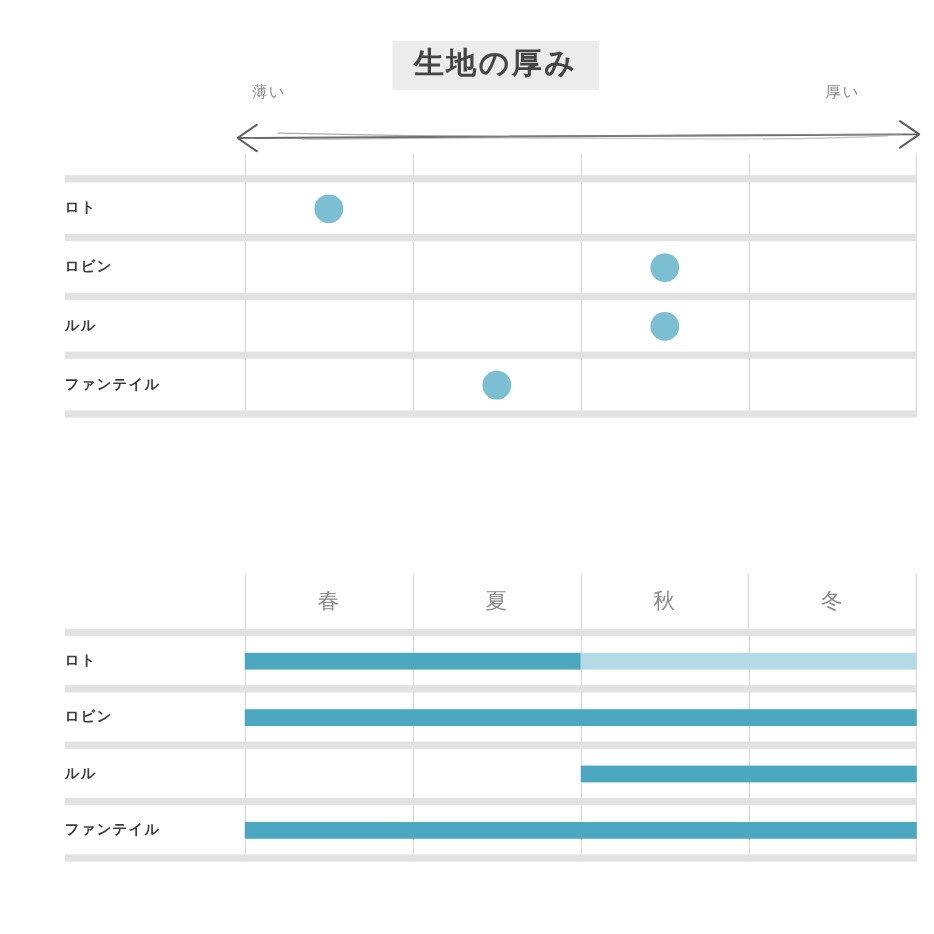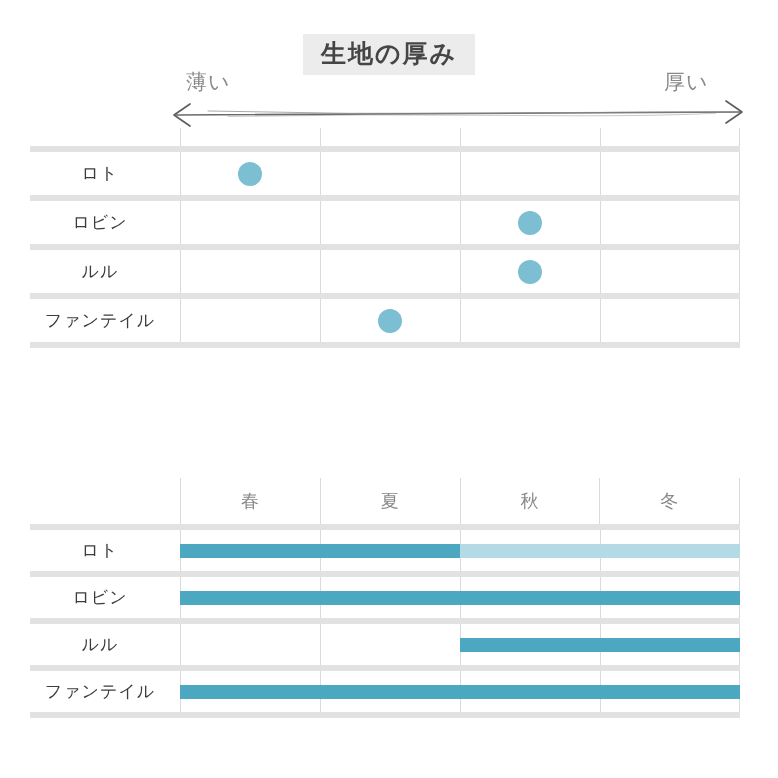--- a/index.html
+++ b/index.html
@@ -12,20 +12,21 @@
     background: #ffffff;
     font-family: "Liberation Sans", "DejaVu Sans", sans-serif;
     color: #4a4a4a;
     overflow: hidden;
   }
 
   .page {
     position: relative;
     width: 718px;
     height: 778px;
+    margin-left: 24px;
   }
 
   
   .section-title-wrap {
     position: absolute;
     left: 0;
     width: 778px;
     text-align: center;
   }
   .section-title {
@@ -42,21 +43,21 @@
   
   #chart-thickness {
     position: absolute;
     left: 0;
     top: 0;
     width: 778px;
     height: 360px;
   }
   .scale-label {
     position: absolute;
-    font-size: 21px;
+    font-size: 13px;
     color: #8a8a8a;
     top: 68px;
     letter-spacing: 1px;
   }
   .scale-label.left  { left: 186px; }
   .scale-label.right { left: 664px; }
 
   .arrow-wrap {
     position: absolute;
     left: 168px;
@@ -93,23 +94,23 @@
   .row {
     position: relative;
     height: 43px;
     display: flex;
     align-items: center;
   }
   .row-label {
     width: 150px;
     box-sizing: border-box;
     padding-right: 10px;
-    text-align: center;
-    font-size: 17px;
-    font-weight: normal;
+    text-align: left;
+    font-size: 12px;
+    font-weight: bold;
     color: #3c3c3c;
     letter-spacing: 1px;
     white-space: nowrap;
   }
   .row-cells {
     position: relative;
     flex: 1;
     height: 43px;
   }
   .dot {

